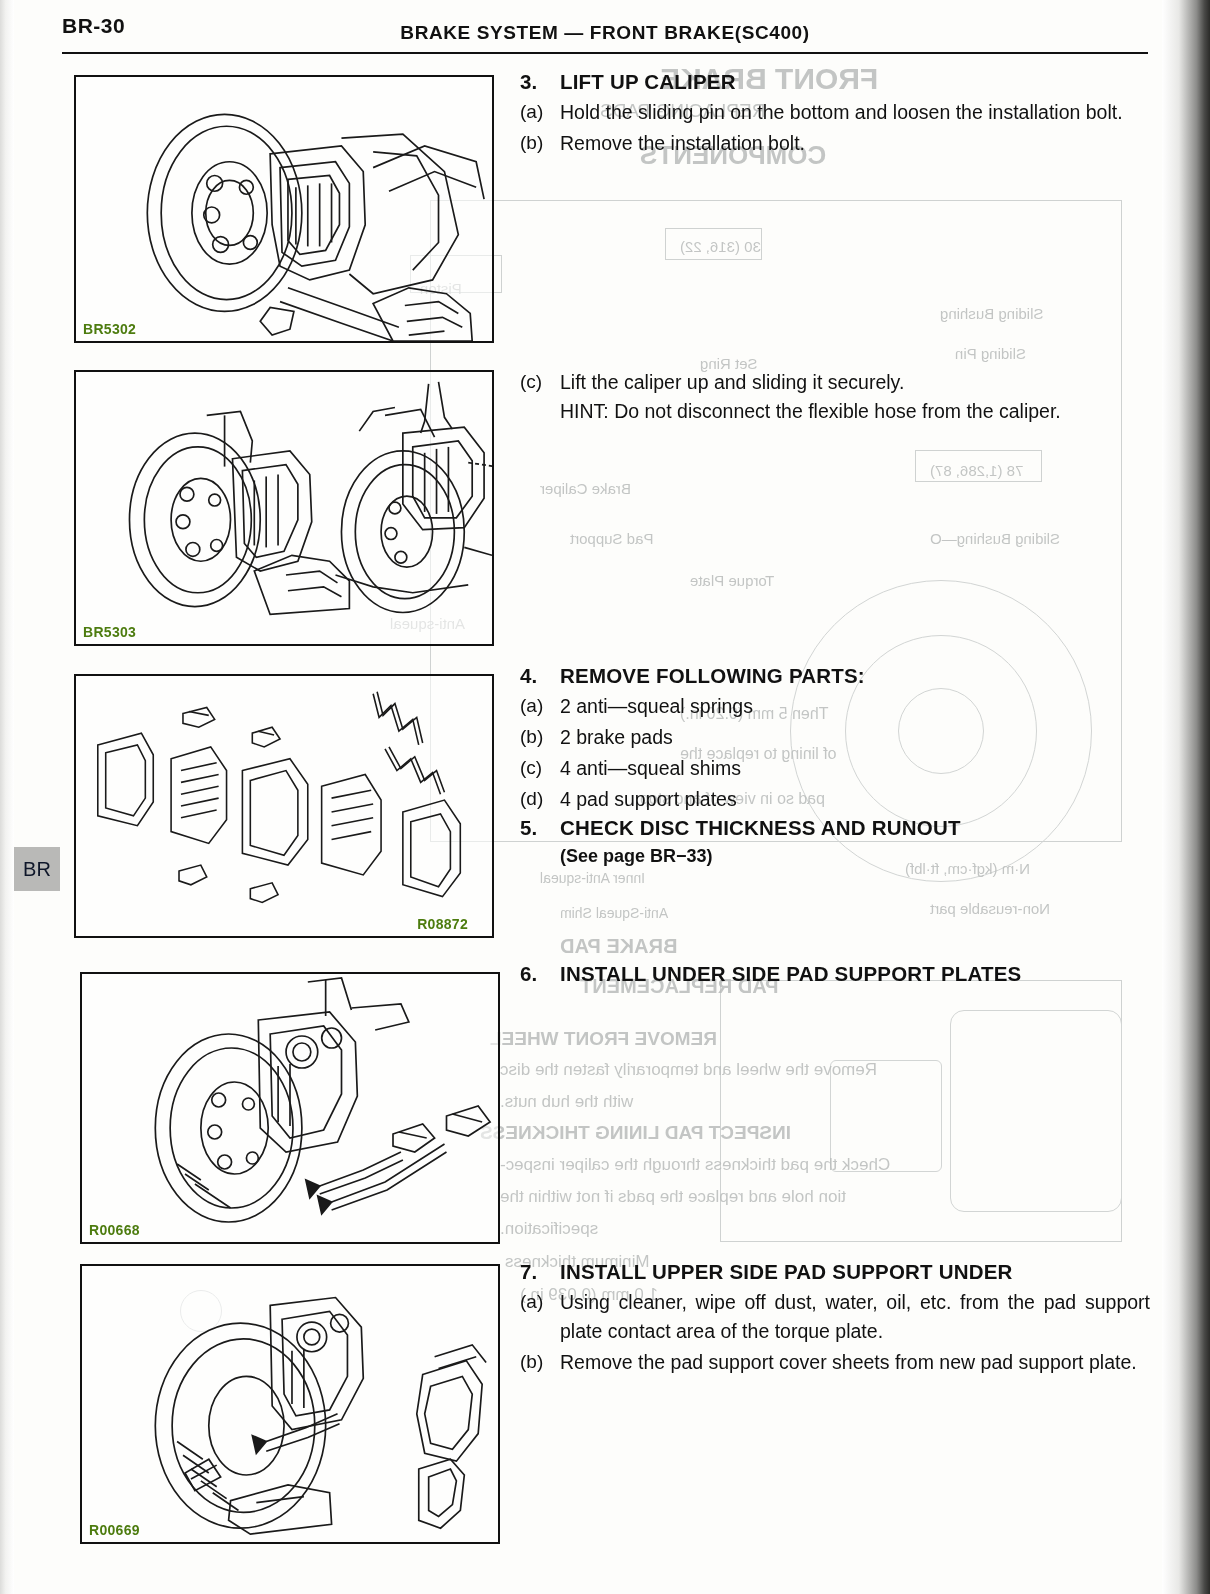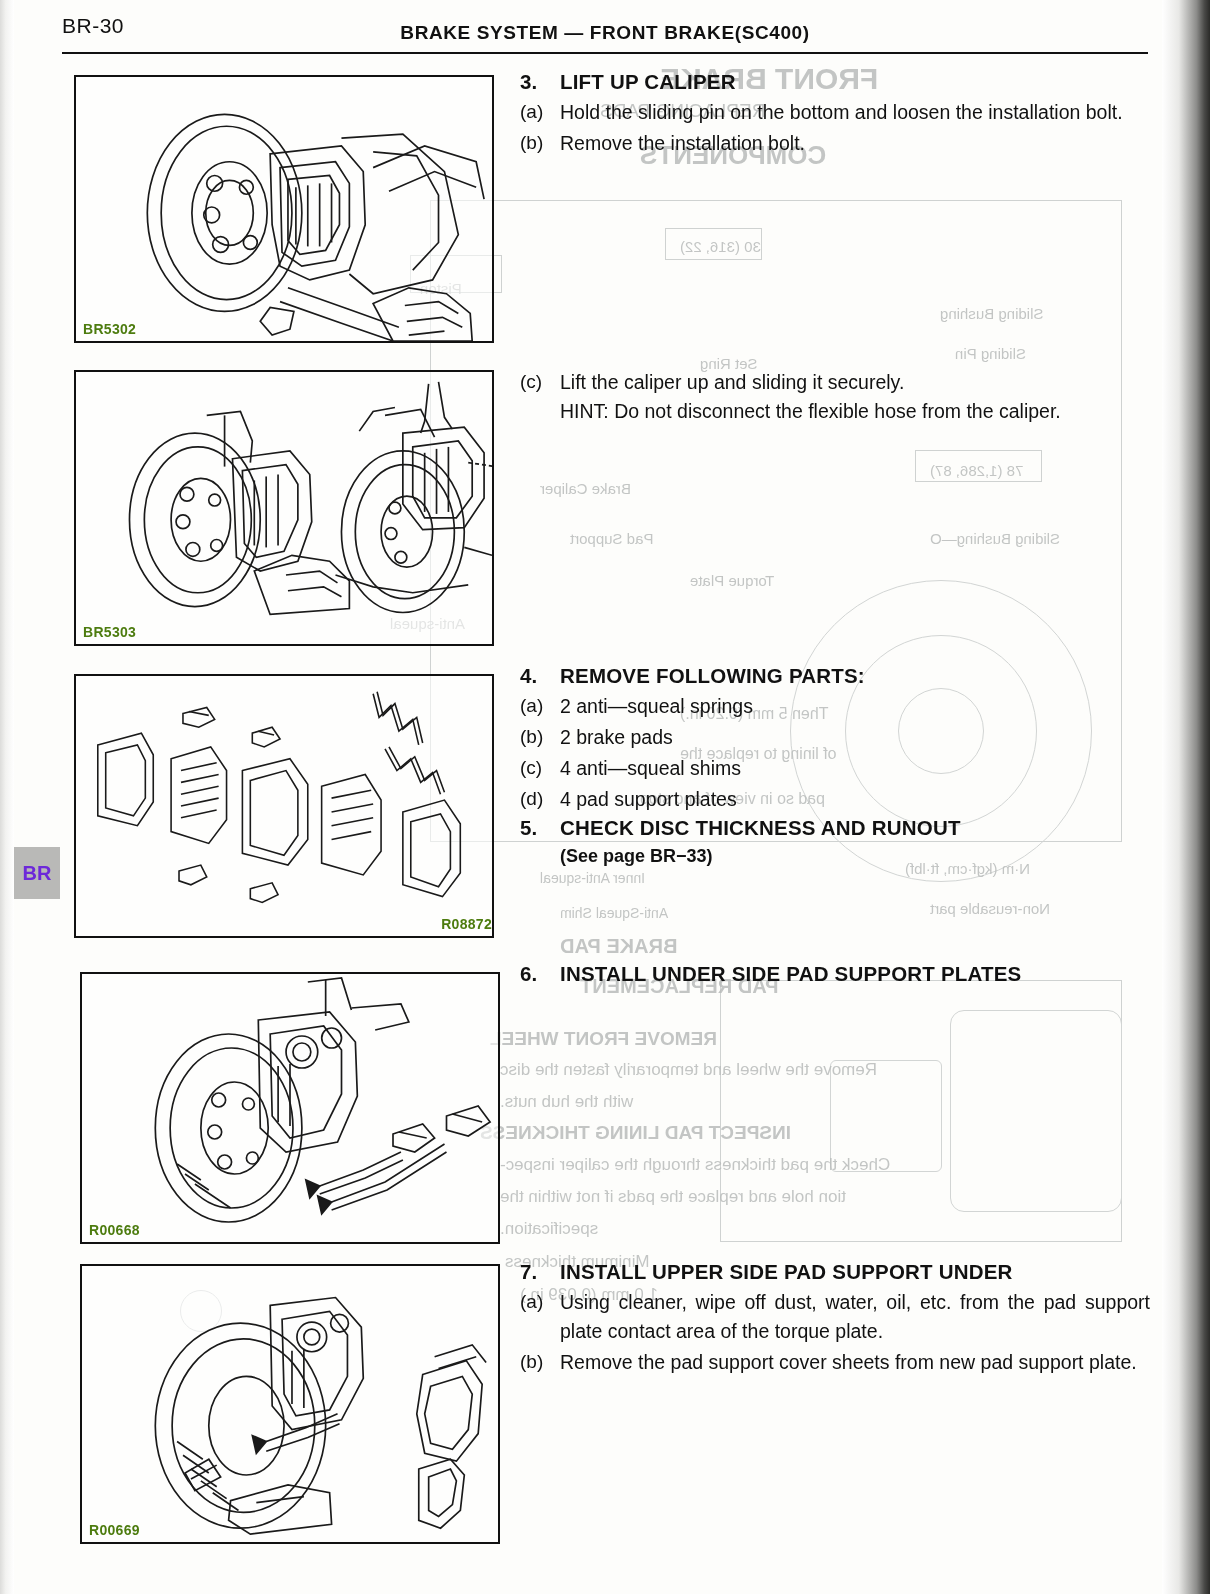--- a/index.html
+++ b/index.html
@@ -38,21 +38,21 @@
     height: 100%;
     background: linear-gradient(to left, #ffffff 0%, #f2f2f0 60%, #dcdcda 100%);
   }
 
   
   .page-code {
     position: absolute;
     left: 62px;
     top: 14px;
     font-size: 21px;
-    font-weight: normal;
+    font-weight: bold;
     letter-spacing: 0.5px;
   }
   .header-title {
     position: absolute;
     left: 0;
     right: 0;
     top: 22px;
     text-align: center;
     font-size: 19px;
     font-weight: bold;
@@ -66,28 +66,28 @@
     height: 2px;
     background: #111;
   }
 
   
   .side-tab {
     position: absolute;
     left: 14px;
     top: 847px;
     width: 46px;
-    height: 52px;
+    height: 44px;
     background: #b9b9b7;
     display: flex;
     align-items: center;
     justify-content: center;
     font-size: 20px;
-    font-weight: bold;
-    color: #6d28d9;
+    font-weight: normal;
+    color: #0f172a;
   }
 
   
   .ghost {
     position: absolute;
     color: #b9bcbb;
     font-family: "Liberation Sans", sans-serif;
     transform: scaleX(-1);
     white-space: nowrap;
     pointer-events: none;
@@ -118,21 +118,21 @@
     position: absolute;
     left: 7px;
     bottom: 4px;
     font-size: 14px;
     font-weight: bold;
     letter-spacing: 0.3px;
     color: #4d7c0f;
   }
   .figure .fig-id.right {
     left: auto;
-    right: 0;
+    right: 24px;
   }
   .figure svg {
     position: absolute;
     inset: 0;
     width: 100%;
     height: 100%;
   }
 
   
   .step {

